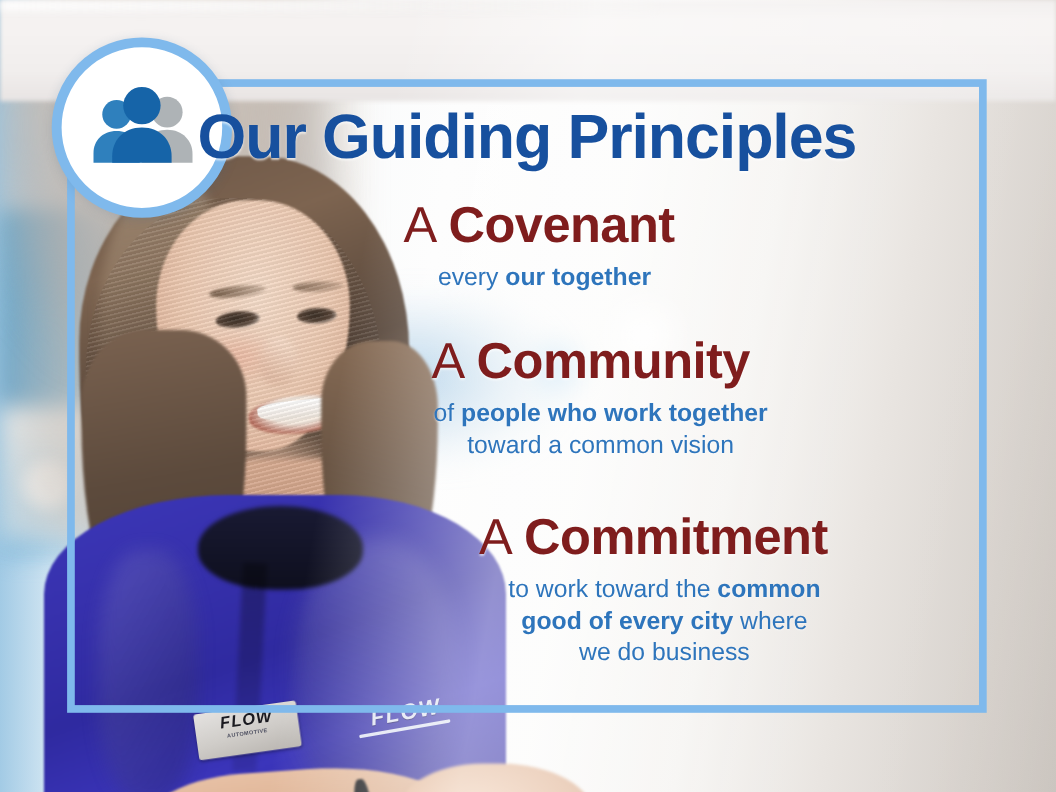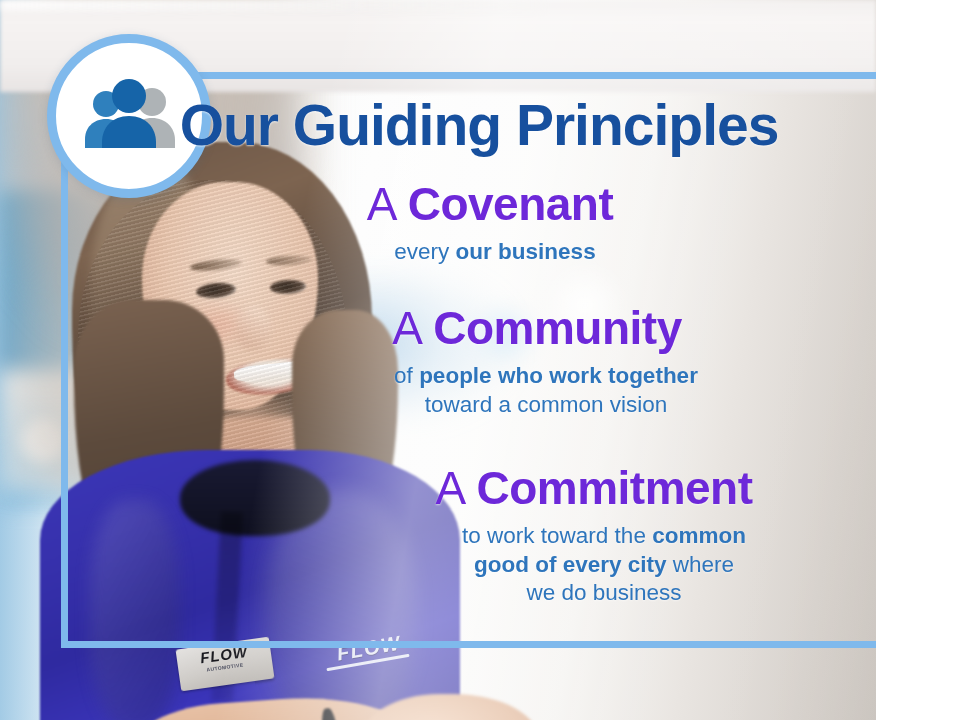--- a/index.html
+++ b/index.html
@@ -6,21 +6,21 @@
     margin: 0;
     padding: 0;
     background: #ffffff;
   }
   body {
     font-family: "Liberation Sans", sans-serif;
   }
 
   #poster {
     position: relative;
-    width: 876px;
+    width: 960px;
     height: 720px;
     overflow: hidden;
     background: #f2f2f0;
   }
 
   
   .photo-layer {
     position: absolute;
     inset: 0;
   }
@@ -335,21 +335,21 @@
     color: #17509e;
     text-shadow: 0 1px 2px rgba(255,255,255,0.65);
   }
 
   .principle { position: absolute; width: 836px; }
 
   .p-title {
     text-align: center;
     font-size: 46px;
     line-height: 1.06;
-    color: #6d28d9;
+    color: #7f1d1d;
     text-shadow: 0 1px 2px rgba(255,255,255,0.6);
     white-space: nowrap;
   }
   .p-title .art { font-weight: 400; letter-spacing: 0px; }
   .p-title .word { font-weight: 700; letter-spacing: -0.5px; }
 
   .p-sub {
     text-align: center;
     font-size: 22.5px;
     line-height: 1.28;
@@ -445,21 +445,21 @@
   </div>
 
   <div class="text-wrap">
 
     <div class="headline">Our Guiding Principles</div>
 
     <div class="principle" id="principle-covenant">
       <div class="p-title">
         <span class="art">A </span><span class="word">Covenant</span>
       </div>
-      <div class="p-sub"><span>every </span><b>our business</b></div>
+      <div class="p-sub"><span>every </span><b>our together</b></div>
     </div>
 
     <div class="principle" id="principle-commitment">
       <div class="p-title">
         <span class="art">A </span><span class="word">Commitment</span>
       </div>
       <div class="p-sub"><span>to work toward the </span><b>common</b><br><b>good of every city</b><span> where</span><br><span>we do business</span></div>
     </div>
 
     <div class="principle" id="principle-community">

